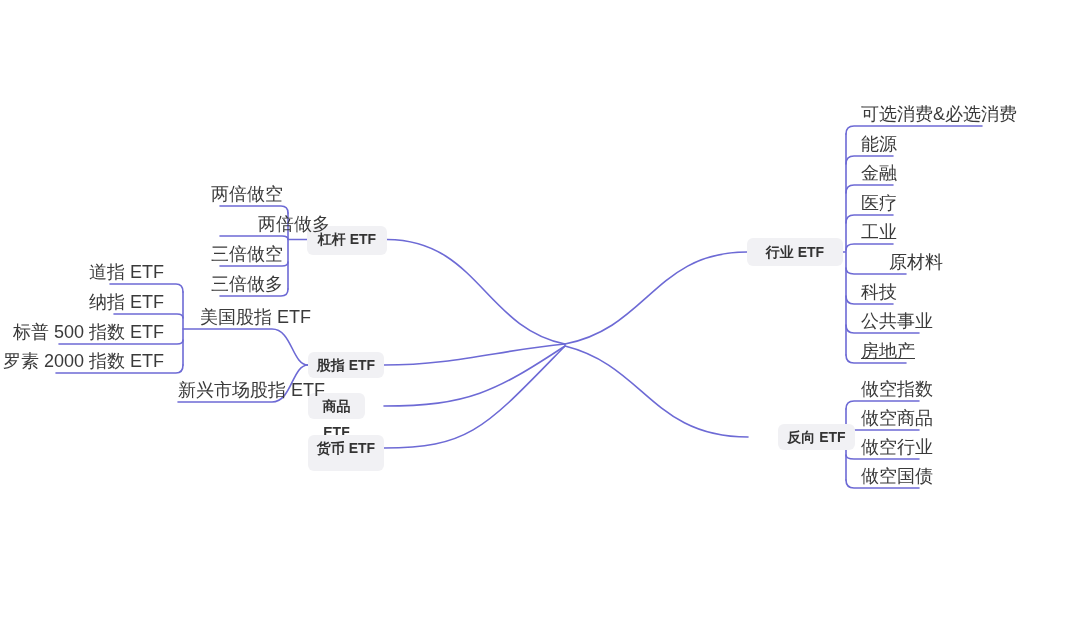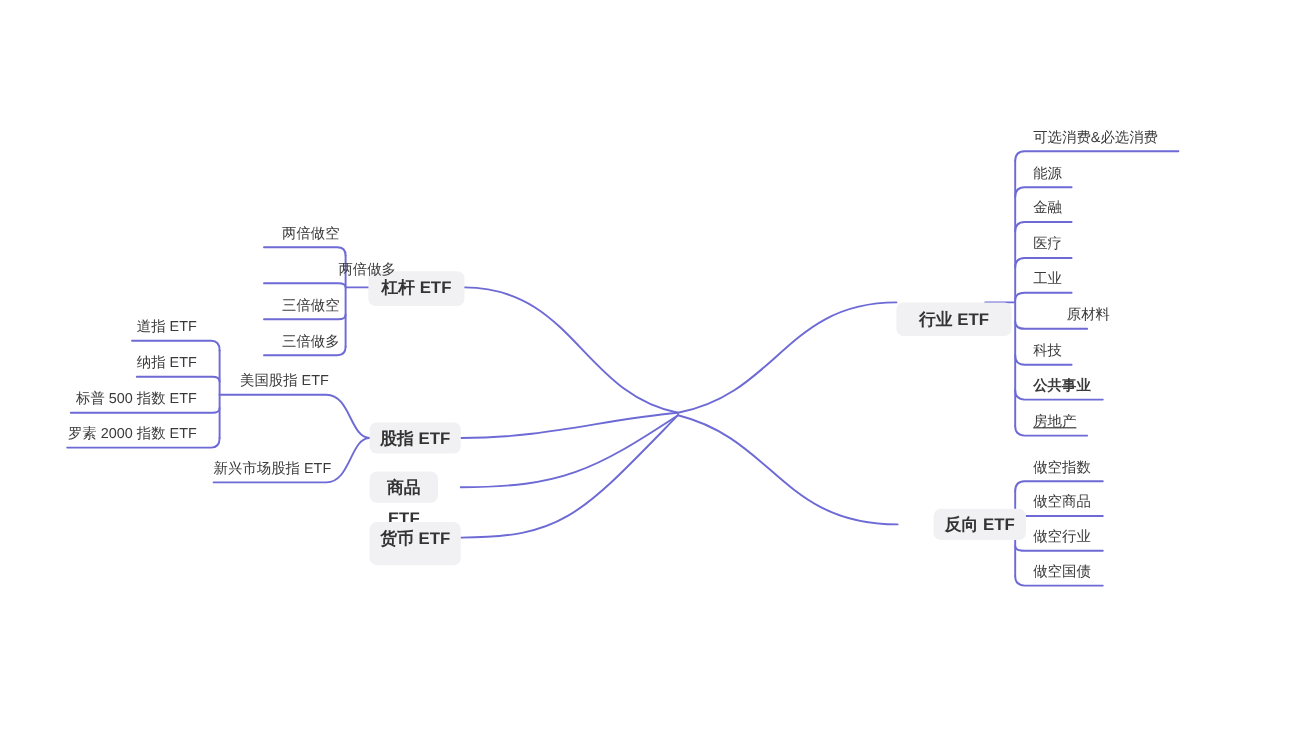--- a/index.html
+++ b/index.html
@@ -13,21 +13,21 @@
   .root{
     background:#5a59c6;color:#ffffff;font-weight:bold;font-size:16.5px;
     border-radius:9px;text-align:center;line-height:38px;width:230px;height:38px;
     letter-spacing:.5px;box-shadow:0 1px 2px rgba(60,60,150,.25);
   }
   .pnode{
     background:#f1f1f4;color:#333333;font-weight:bold;font-size:14px;
     border-radius:6px;text-align:center;
   }
   .leaf{
-    position:absolute;z-index:2;height:18px;line-height:18px;font-size:12px;
+    position:absolute;z-index:2;height:18px;line-height:18px;font-size:18px;
     color:#3a3a3a;white-space:nowrap;
   }
   .leaf.r{text-align:right;}
 </style>
 </head>
 <body>
 
 <div class="stage">
 
   <svg class="wires" width="1080" height="624" viewBox="0 0 1080 624">
@@ -70,21 +70,21 @@
     <path d="M 846 434 Q 846 430 854 430 H 919"></path>
     <path d="M 846 455 Q 846 459 854 459 H 919"></path>
     <path d="M 846 480 Q 846 488 854 488 H 919"></path>
   </svg>
 
 
   <div class="node pnode" style="left:307px;top:226px;width:80px;height:29px;line-height:27px;">杠杆 ETF</div>
   <div class="node pnode" style="left:308px;top:352px;width:76px;height:26px;line-height:26px;">股指 ETF</div>
   <div class="node pnode" style="left:308px;top:393px;width:57px;height:26px;line-height:26px;">商品 ETF</div>
   <div class="node pnode" style="left:308px;top:435px;width:76px;height:36px;line-height:26px;">货币 ETF</div>
-  <div class="node pnode" style="left:747px;top:238px;width:96px;height:28px;line-height:28px;margin-top:14px;">行业 ETF</div>
+  <div class="node pnode" style="left:747px;top:238px;width:96px;height:28px;line-height:28px;">行业 ETF</div>
   <div class="node pnode" style="left:778px;top:424px;width:77px;height:26px;line-height:26px;">反向 ETF</div>
 
   <div class="leaf r" style="right:797px;top:185px;">两倍做空</div>
   <div class="leaf r" style="right:750px;top:215px;margin-left:20px;">两倍做多</div>
   <div class="leaf r" style="right:797px;top:245px;">三倍做空</div>
   <div class="leaf r" style="right:797px;top:275px;">三倍做多</div>
 
   <div class="leaf" style="left:200px;top:308px;">美国股指 ETF</div>
   <div class="leaf" style="left:178px;top:381px;">新兴市场股指 ETF</div>
 
@@ -93,21 +93,21 @@
   <div class="leaf r" style="right:916px;top:323px;">标普 500 指数 ETF</div>
   <div class="leaf r" style="right:916px;top:352px;">罗素 2000 指数 ETF</div>
 
   <div class="leaf" style="left:861px;top:105px;">可选消费&amp;必选消费</div>
   <div class="leaf" style="left:861px;top:135px;">能源</div>
   <div class="leaf" style="left:861px;top:164px;">金融</div>
   <div class="leaf" style="left:861px;top:194px;">医疗</div>
   <div class="leaf" style="left:861px;top:223px;">工业</div>
   <div class="leaf" style="left:861px;top:253px;margin-left:28px;">原材料</div>
   <div class="leaf" style="left:861px;top:283px;">科技</div>
-  <div class="leaf" style="left:861px;top:312px;font-weight:bold;">公共事业</div>
+  <div class="leaf" style="left:861px;top:312px;">公共事业</div>
   <div class="leaf" style="left:861px;top:342px;text-decoration:underline;">房地产</div>
 
   <div class="leaf" style="left:861px;top:380px;">做空指数</div>
   <div class="leaf" style="left:861px;top:409px;">做空商品</div>
   <div class="leaf" style="left:861px;top:438px;">做空行业</div>
   <div class="leaf" style="left:861px;top:467px;">做空国债</div>
 
 </div>
 
 </body></html>

